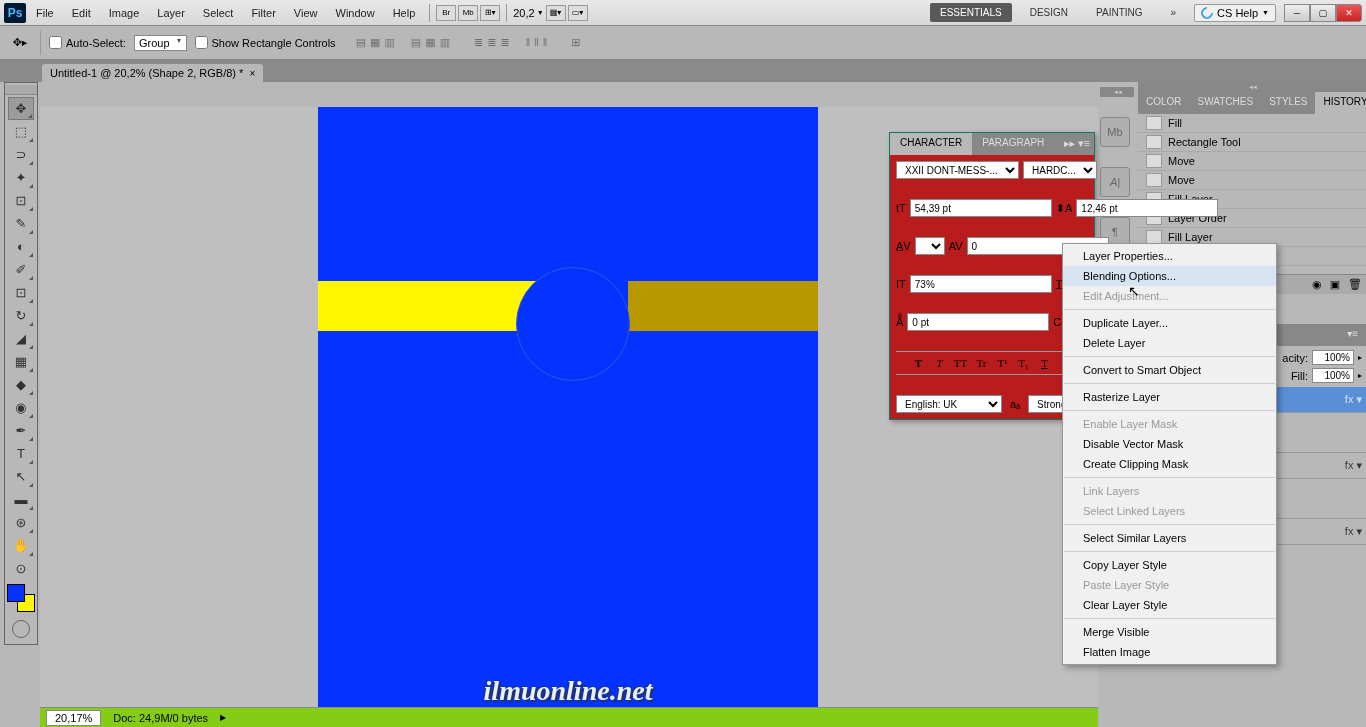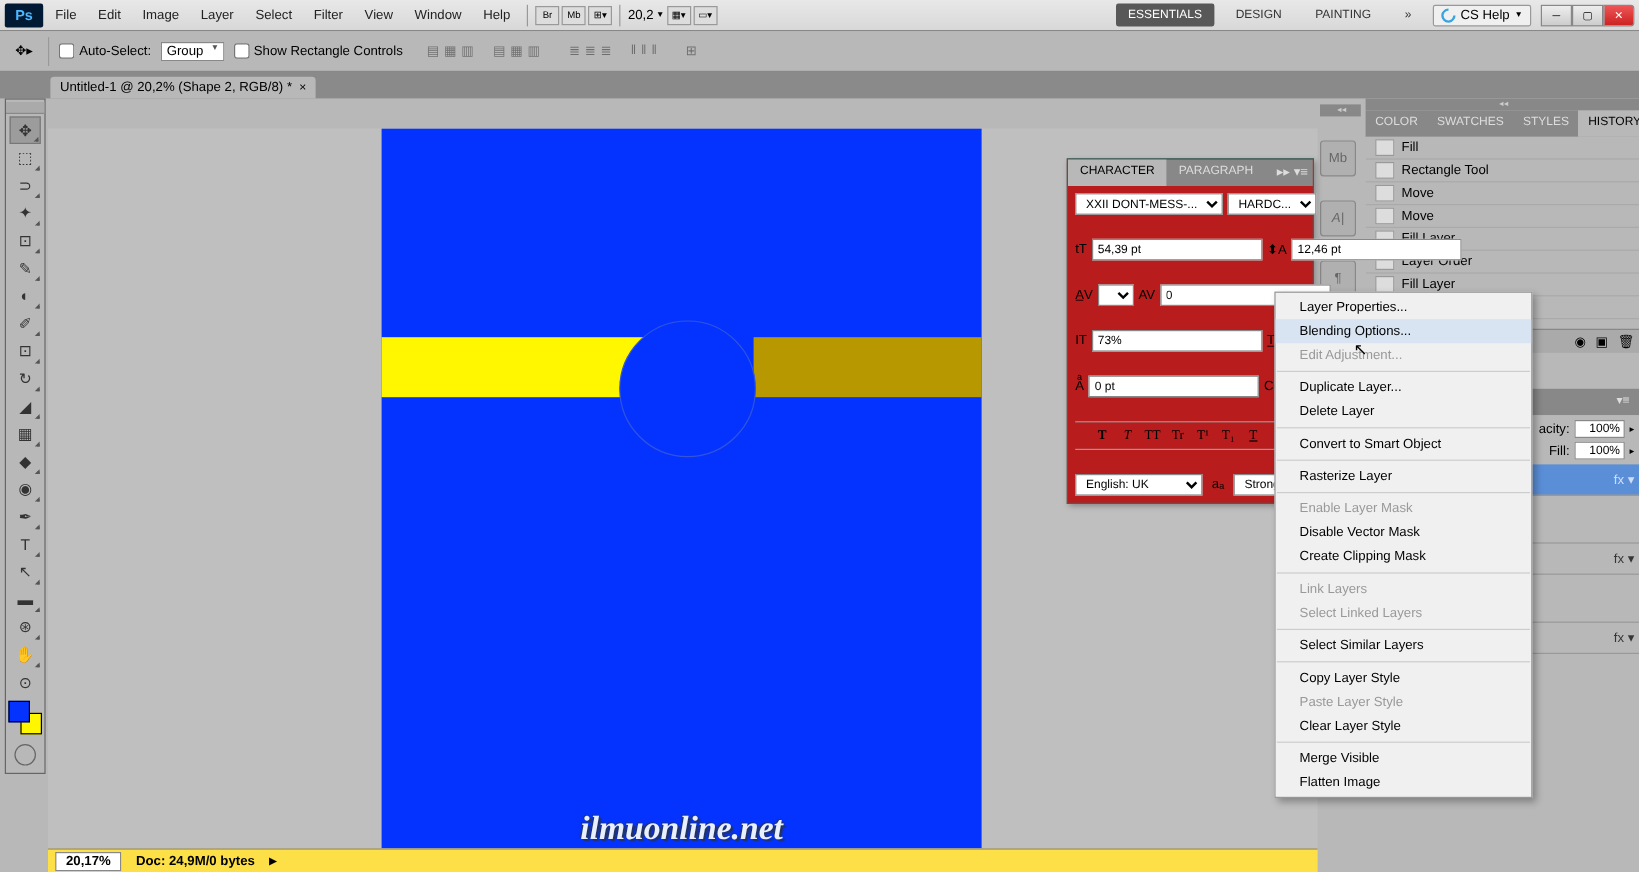--- a/index.html
+++ b/index.html
@@ -1,20 +1,20 @@
 <!DOCTYPE html>
 <html><head>
 <meta charset="utf-8">
 <style>
 * { margin: 0; padding: 0; box-sizing: border-box; font-family: Tahoma, Arial, sans-serif; font-size: 11px; }
 body { background: #b8b8b8; width: 1366px; height: 727px; overflow: hidden; position: relative; }
 
 
 .menubar { height: 26px; background: linear-gradient(#e8e8e8, #d8d8d8); border-bottom: 1px solid #888; display: flex; align-items: center; padding: 0 4px; gap: 2px; }
-.ps-logo { width: 32px; height: 20px; background: #001a33; color: #4db8ff; display: flex; align-items: center; justify-content: center; font-weight: bold; font-size: 12px; border-radius: 2px; }
+.ps-logo { width: 22px; height: 20px; background: #001a33; color: #4db8ff; display: flex; align-items: center; justify-content: center; font-weight: bold; font-size: 12px; border-radius: 2px; }
 .menu-item { padding: 4px 8px; cursor: pointer; color: #222; }
 .menubar-right { margin-left: auto; display: flex; align-items: center; gap: 8px; }
 .workspace-btn { padding: 4px 10px; font-size: 10px; color: #333; cursor: pointer; }
 .workspace-btn.active { background: #585858; color: #fff; border-radius: 2px; }
 .cslive { display: flex; align-items: center; gap: 4px; padding: 2px 6px; border: 1px solid #999; border-radius: 2px; background: #f0f0f0; }
 .cs-icon { width: 12px; height: 12px; border: 2px solid #3aa5dd; border-radius: 50%; border-top-color: transparent; transform: rotate(45deg); }
 .win-controls { display: flex; gap: 0; }
 .win-ctrl { width: 26px; height: 18px; background: linear-gradient(#eee,#ccc); border: 1px solid #888; display: flex; align-items: center; justify-content: center; font-size: 9px; }
 .win-ctrl.close { background: linear-gradient(#e55,#c22); color: #fff; border-radius: 0 3px 3px 0; }
 .br-icon, .mb-icon { width: 20px; height: 16px; background: #ddd; border: 1px solid #999; font-size: 8px; display: flex; align-items: center; justify-content: center; }
@@ -45,21 +45,21 @@
 
 
 .canvas-area { position: absolute; left: 40px; top: 87px; right: 268px; bottom: 20px; background: #bfbfbf; overflow: hidden; margin-top: 20px; }
 .document { position: absolute; left: 278px; top: 0; width: 500px; height: 620px; background: #0433ff; }
 .yellow-band-left { position: absolute; left: 0; top: 174px; width: 222px; height: 50px; background: #fff700; }
 .olive-band-right { position: absolute; right: 0; top: 174px; width: 190px; height: 50px; background: #b89800; }
 .blue-circle { position: absolute; left: 198px; top: 160px; width: 114px; height: 114px; background: #0433ff; border: 1px solid #3255dd; border-radius: 50%; }
 .watermark { position: absolute; left: 50%; bottom: 20px; transform: translateX(-50%); font-size: 28px; font-weight: bold; font-style: italic; color: #e8f0ff; text-shadow: 2px 2px 1px #223366, -1px -1px 1px #223366; font-family: Georgia, serif; }
 
 
-.statusbar { position: absolute; bottom: 0; left: 40px; right: 268px; height: 20px; background: #fde047; border-top: 1px solid #888; display: flex; align-items: center; padding: 0 6px; gap: 12px; font-size: 10px; font-weight: bold; }
+.statusbar { position: absolute; bottom: 0; left: 40px; right: 268px; height: 20px; background: #84cc16; border-top: 1px solid #888; display: flex; align-items: center; padding: 0 6px; gap: 12px; font-size: 10px; }
 .status-zoom { background: #fff; border: 1px solid #888; padding: 1px 8px; }
 
 
 .right-collapsed { position: absolute; right: 232px; top: 87px; width: 34px; display: flex; flex-direction: column; gap: 20px; }
 .collapsed-icon { width: 30px; height: 30px; background: #b0b0b0; border: 1px solid #888; border-radius: 3px; display: flex; align-items: center; justify-content: center; font-size: 11px; color:#666;}
 
 .right-panels { position: absolute; right: 0; top: 82px; width: 228px; bottom: 0; background: #b8b8b8; }
 .panel-tabs { display: flex; background: #888; height: 22px; }
 .panel-tab { padding: 4px 8px; font-size: 10px; color: #ddd; cursor: pointer; }
 .panel-tab.active { background: #b8b8b8; color: #000; }

